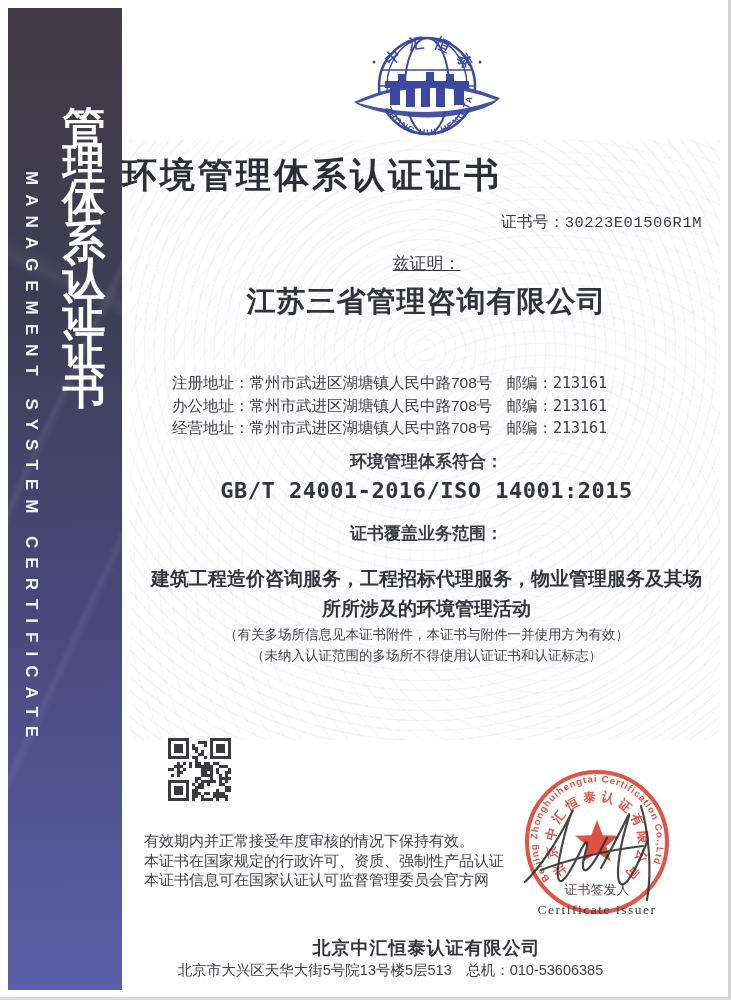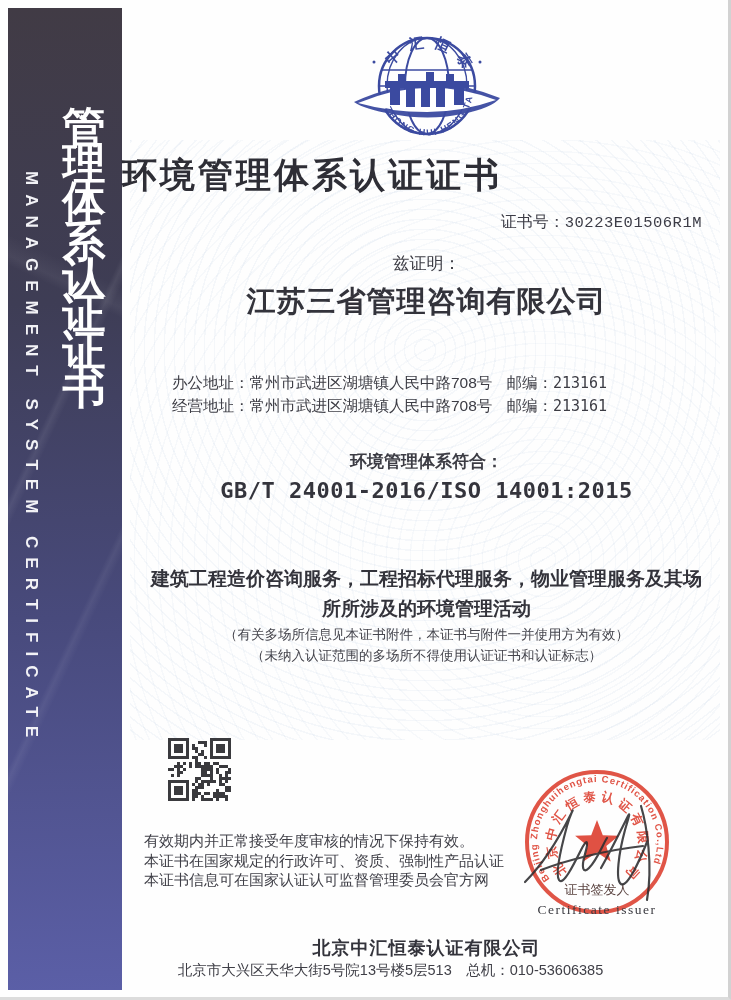--- a/index.html
+++ b/index.html
@@ -50,21 +50,21 @@
   .content{position:absolute;left:122px;top:0;width:609px;height:1000px;}
   .title{
     position:absolute;left:0;top:152px;width:631px;text-align:left;
     font-size:35px;font-weight:700;letter-spacing:3px;color:#2e2e36;
   }
   .certno{
     position:absolute;left:0;top:212px;width:580px;text-align:right;
     font-size:16px;color:#3c3c46;
   }
   .certno .num{font-family:Liberation Mono, monospace;font-size:15.5px;letter-spacing:.5px;}
-  .intro{position:absolute;left:0;top:252px;width:609px;text-align:center;font-size:17px;}
+  .intro{position:absolute;left:0;top:252px;width:609px;text-align:center;font-size:17px;text-decoration:underline;}
   .company{
     position:absolute;left:0;top:282px;width:609px;text-align:center;
     font-size:29px;font-weight:700;letter-spacing:1px;color:#33333b;
   }
   .credit{position:absolute;left:0;top:330px;width:609px;text-align:center;font-size:16px;}
   .credit .num{font-family:"DejaVu Sans Mono",monospace;font-size:15.5px;}
   .addr{position:absolute;left:50px;top:372px;font-size:15.5px;line-height:22.5px;}
   .addr .row{white-space:nowrap;}
   .addr .zl{margin-left:14px;}
   .addr .num{font-family:"DejaVu Sans Mono",monospace;font-size:15px;}
@@ -151,27 +151,29 @@
     <div class="title">环境管理体系认证证书</div>
 
     <div class="certno"><span>证书号：</span><span class="num">30223E01506R1M</span></div>
 
     <div class="intro">兹证明：</div>
 
     <div class="company">江苏三省管理咨询有限公司</div>
 
 
     <div class="addr">
+      <div class="row"><span>注册地址：</span><span>常州市武进区湖塘镇人民中路708号</span><span class="zl">邮编：</span><span class="num">213161</span></div>
       <div class="row"><span>办公地址：</span><span>常州市武进区湖塘镇人民中路708号</span><span class="zl">邮编：</span><span class="num">213161</span></div>
       <div class="row"><span>经营地址：</span><span>常州市武进区湖塘镇人民中路708号</span><span class="zl">邮编：</span><span class="num">213161</span></div>
     </div>
 
     <div class="std-head">环境管理体系符合：</div>
     <div class="std-code">GB/T 24001-2016/ISO 14001:2015</div>
 
+    <div class="scope-head">证书覆盖业务范围：</div>
     <div class="scope1">建筑工程造价咨询服务，工程招标代理服务，物业管理服务及其场</div>
     <div class="scope2">所所涉及的环境管理活动</div>
     <div class="note n1">（有关多场所信息见本证书附件，本证书与附件一并使用方为有效）</div>
     <div class="note n2">（未纳入认证范围的多场所不得使用认证证书和认证标志）</div>
 
     <div class="qr" id="qr">
         <div class="cell" style="left: 0px; top: 0px; width: 3px; height: 3px;"></div>
         <div class="cell" style="left: 3px; top: 0px; width: 3px; height: 3px;"></div>
         <div class="cell" style="left: 6px; top: 0px; width: 3px; height: 3px;"></div>
         <div class="cell" style="left: 9px; top: 0px; width: 3px; height: 3px;"></div>

